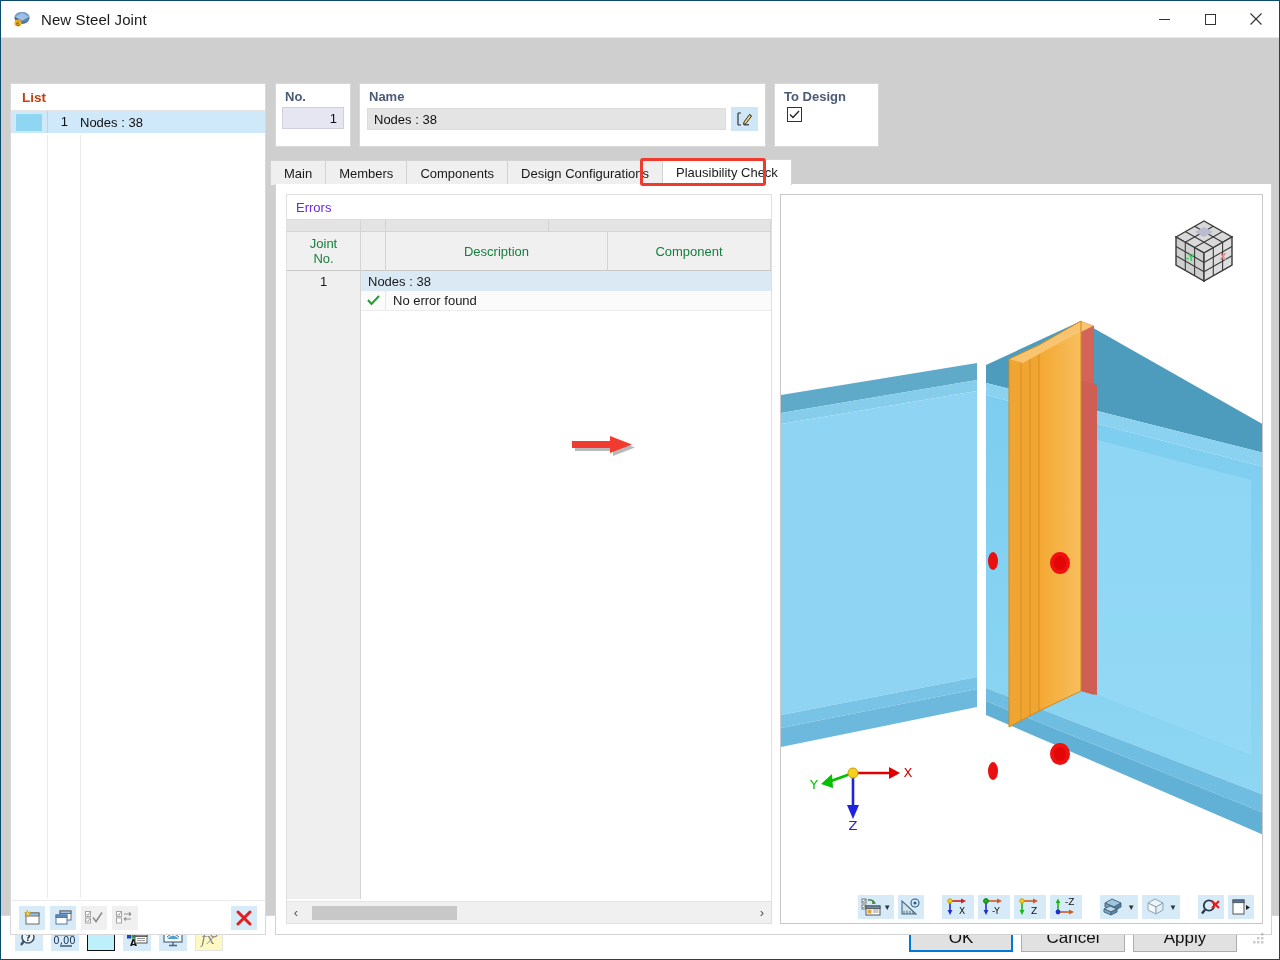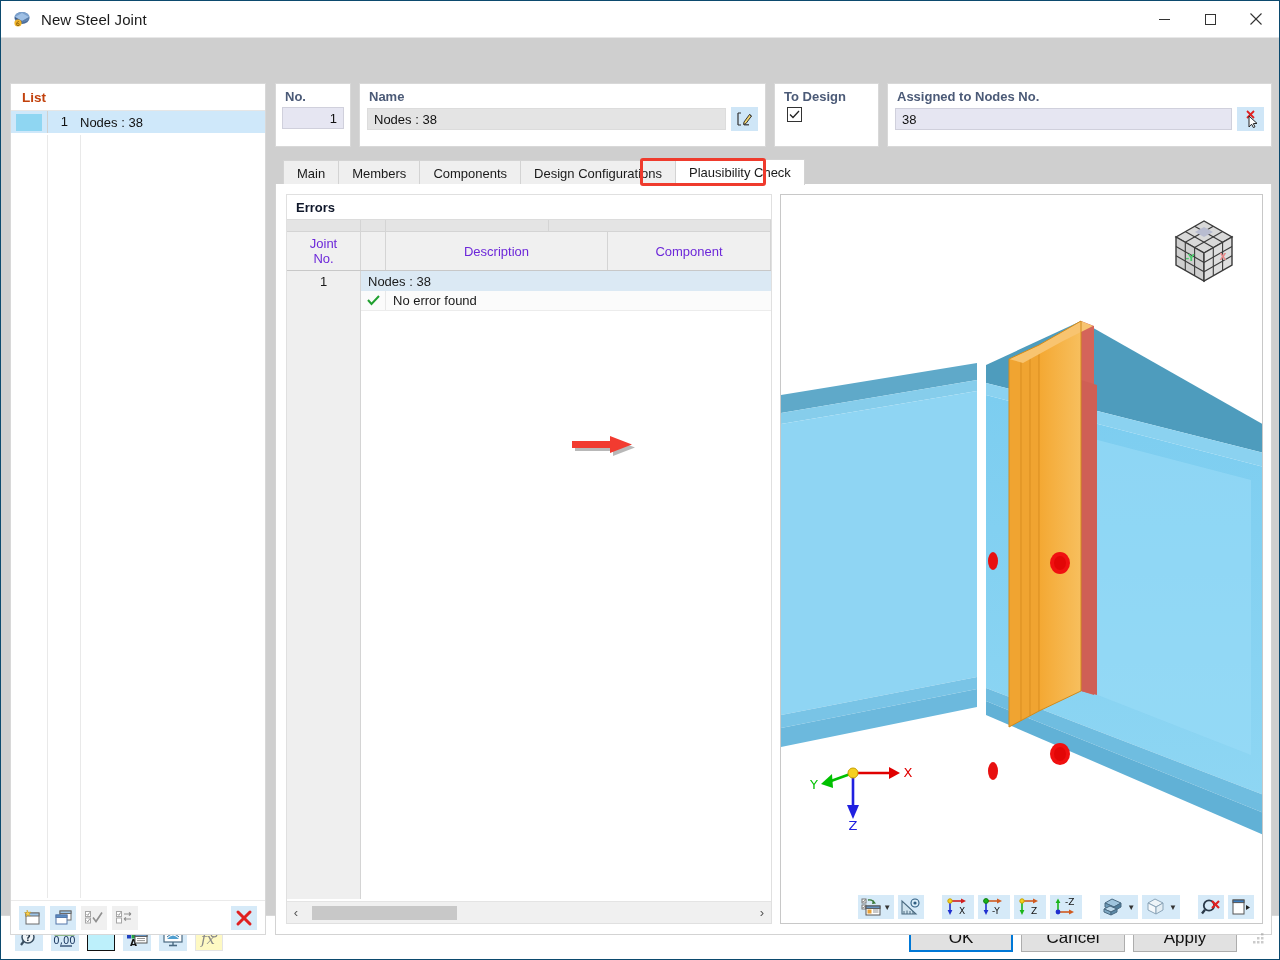--- a/index.html
+++ b/index.html
@@ -103,21 +103,21 @@
   .checkbox {
     width: 15px; height: 15px; border: 1px solid #333; background: #fff;
     display: flex; align-items: center; justify-content: center; margin-left: 12px;
   }
 
   
   #assigned-panel { left: 886px; top: 45px; width: 385px; height: 64px; }
 
   
   .tabstrip {
-    position: absolute; left: 282px; top: 121px; width: 997px; height: 26px;
+    position: absolute; left: 269px; top: 121px; width: 997px; height: 26px;
     display: flex; align-items: flex-end;
   }
   .tab {
     height: 25px; padding: 0 13px; display: flex; align-items: center;
     background: #efefef; border: 1px solid #d3d3d3; border-bottom: none;
     font-size: 13px; color: #1a1a1a; margin-right: -1px;
   }
   .tab.active {
     background: #ffffff; border-color: #d3d3d3; height: 26px;
     position: relative; z-index: 3;
@@ -131,27 +131,27 @@
   #tab-content {
     position: absolute; left: 274px; top: 146px; width: 997px; height: 751px;
     background: #ffffff; border: 1px solid #d3d3d3; border-top: none;
   }
 
   
   #errors-pane {
     position: absolute; left: 10px; top: 10px; width: 486px; height: 730px;
     background: #fff; border: 1px solid #e0e0e0;
   }
-  .errors-title { font-weight: bold; color: #0f172a; font-size: 13px; padding: 5px 0 4px 9px; }
+  .errors-title { font-weight: normal; color: #6d28d9; font-size: 13px; padding: 5px 0 4px 9px; }
   .grid { border-top: 1px solid #dcdcdc; }
   .grid-topstrip { display: flex; height: 12px; background: #e4e4e4; border-bottom: 1px solid #d4d4d4; }
   .grid-header { display: flex; height: 39px; background: #f0f0f0; border-bottom: 1px solid #c8c8c8; }
   .gh {
     display: flex; align-items: center; justify-content: center; text-align: center;
-    font-size: 13px; color: #6d28d9; border-right: 1px solid #d4d4d4; line-height: 15px;
+    font-size: 13px; color: #15803d; border-right: 1px solid #d4d4d4; line-height: 15px;
     background: #f0f0f0;
   }
   .gt { border-right: 1px solid #d4d4d4; background: #e4e4e4; }
   .c-joint { width: 74px; flex: 0 0 74px; }
   .c-icon  { width: 25px; flex: 0 0 25px; }
   .c-comp  { width: 163px; flex: 0 0 163px; }
   .c-desc  { flex: 1; }
   .grid-row { display: flex; height: 20px; font-size: 13px; align-items: stretch; }
   .grid-row.group { background: #dbe9f4; }
   .grid-row.data  { background: #fbfbfb; border-bottom: 1px solid #ececec; }
@@ -330,33 +330,20 @@
 
     <div class="panel" id="design-panel">
       <div class="panel-label">To Design</div>
       <div class="checkbox">
         <svg width="11" height="9" viewBox="0 0 11 9">
             <path d="M1 4.5 L4 7.5 L10 1" fill="none" stroke="#222" stroke-width="1.3"></path>
           </svg>
       </div>
     </div>
 
-    <div class="panel" id="assigned-panel">
-      <div class="panel-label">Assigned to Nodes No.</div>
-      <div class="name-row">
-        <div class="field">38</div>
-        <div class="icon-btn">
-          <svg width="20" height="18" viewBox="0 0 20 18">
-            <line x1="6" y1="1" x2="13" y2="8" stroke="#e02020" stroke-width="1.8"></line>
-            <line x1="13" y1="1" x2="6" y2="8" stroke="#e02020" stroke-width="1.8"></line>
-            <path d="M8 6 L8 17 L10.6 14.2 L12.4 17.6 L14 16.8 L12.3 13.6 L16 13.4 Z" fill="#fff" stroke="#222" stroke-width="1"></path>
-          </svg>
-        </div>
-      </div>
-    </div>
 
     <div class="tabstrip">
       <div class="tab">Main</div>
       <div class="tab">Members</div>
       <div class="tab">Components</div>
       <div class="tab">Design Configurations</div>
       <div class="tab active">Plausibility Check</div>
     </div>
     <div class="tab-annotation"></div>
 

